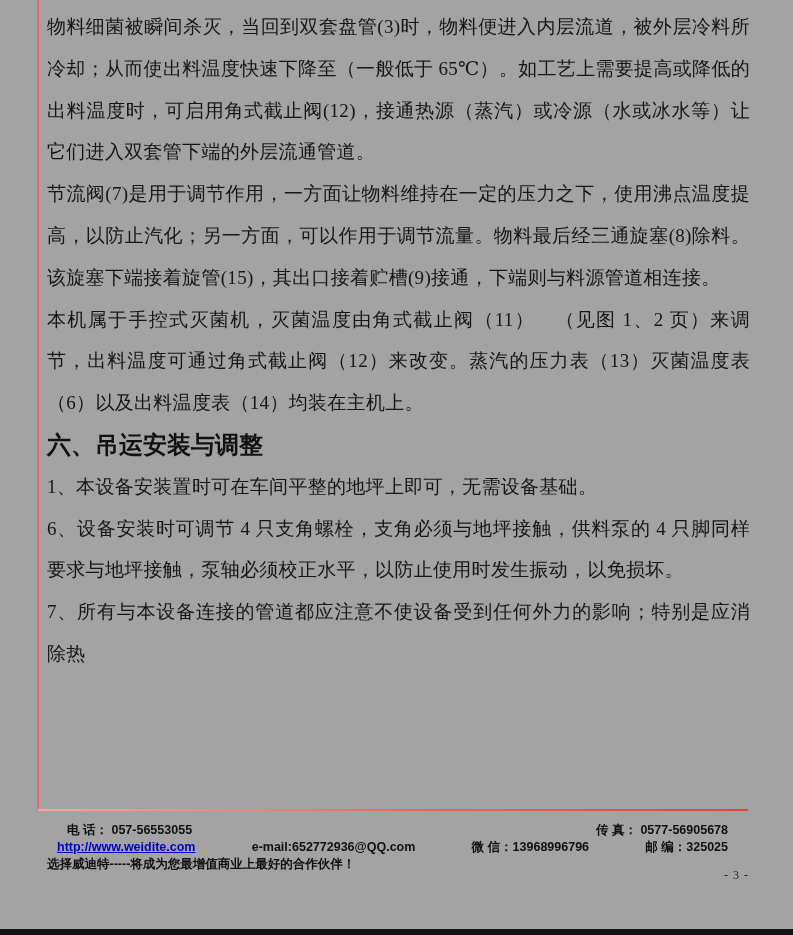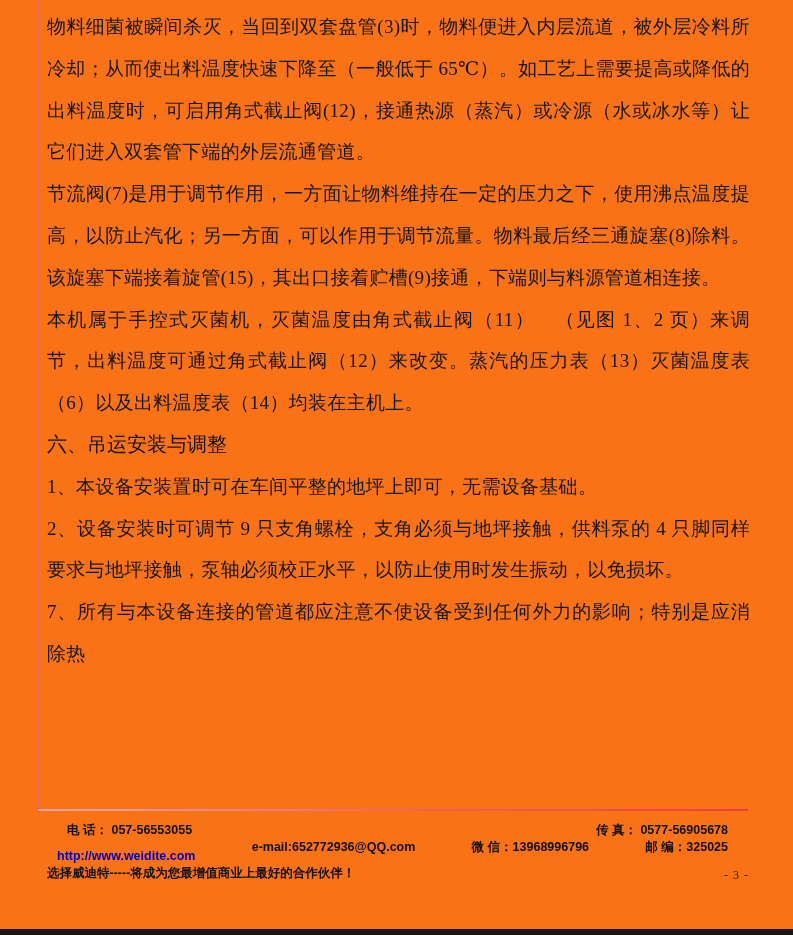--- a/index.html
+++ b/index.html
@@ -5,21 +5,21 @@
   * { margin: 0; padding: 0; box-sizing: border-box; }
   html, body { background: #ffffff; }
   body {
     font-family: "Liberation Serif", "DejaVu Serif", serif;
     width: 793px; height: 935px;
     position: relative; overflow: hidden;
     color: #161616;
   }
   .page {
     position: absolute; inset: 0;
-    background: #f97316;
+    background: #a3a3a3;
   }
   
   .red-vline {
     position: absolute; left: 37px; top: 0;
     width: 2px; height: 811px;
     background: #ec6a6a;
   }
   
   .red-hline {
     position: absolute; left: 38px; top: 809px;
@@ -37,22 +37,22 @@
   }
   .content p {
     font-size: 19px;
     line-height: 41.8px;
     text-align: justify;
     letter-spacing: 0.3px;
     color: #161616;
   }
   .content h2 {
     font-family: "Liberation Sans", "DejaVu Sans", sans-serif;
-    font-size: 20px;
-    font-weight: normal;
+    font-size: 24px;
+    font-weight: bold;
     line-height: 41.8px;
     color: #111111;
   }
   .footer {
     position: absolute; left: 47px; top: 822px; width: 703px;
     font-family: "Liberation Sans", "DejaVu Sans", sans-serif;
     font-size: 12.5px; font-weight: bold; color: #101010;
   }
   .footer-row1 {
     display: flex; justify-content: space-between;
@@ -61,42 +61,42 @@
   }
   .footer-row2 {
     display: flex; justify-content: space-between;
     padding: 0 22px 0 10px;
     line-height: 16px; margin-top: 1px;
   }
   .footer-row3 {
     text-align: left; line-height: 16px; margin-top: 1px;
   }
   .web-link {
-    color: #0000cc; cursor: pointer; margin-top: 9px;
+    color: #0000cc; text-decoration: underline; cursor: pointer;
   }
   .page-number {
     position: absolute; top: 868px; right: 44px;
     font-family: "Liberation Serif", "DejaVu Serif", serif;
     font-size: 12px; color: #1a1a1a; letter-spacing: 1px;
   }
 </style>
 </head>
 <body>
 
 <div class="page">
 
   <div class="red-vline"></div>
 
   <div class="content">
     <p>物料细菌被瞬间杀灭，当回到双套盘管(3)时，物料便进入内层流道，被外层冷料所冷却；从而使出料温度快速下降至（一般低于 65℃）。如工艺上需要提高或降低的出料温度时，可启用角式截止阀(12)，接通热源（蒸汽）或冷源（水或冰水等）让它们进入双套管下端的外层流通管道。</p>
     <p>节流阀(7)是用于调节作用，一方面让物料维持在一定的压力之下，使用沸点温度提高，以防止汽化；另一方面，可以作用于调节流量。物料最后经三通旋塞(8)除料。该旋塞下端接着旋管(15)，其出口接着贮槽(9)接通，下端则与料源管道相连接。</p>
     <p>本机属于手控式灭菌机，灭菌温度由角式截止阀（11）　（见图 1、2 页）来调节，出料温度可通过角式截止阀（12）来改变。蒸汽的压力表（13）灭菌温度表（6）以及出料温度表（14）均装在主机上。</p>
     <h2>六、吊运安装与调整</h2>
     <p>1、本设备安装置时可在车间平整的地坪上即可，无需设备基础。</p>
-    <p>2、设备安装时可调节 9 只支角螺栓，支角必须与地坪接触，供料泵的 4 只脚同样要求与地坪接触，泵轴必须校正水平，以防止使用时发生振动，以免损坏。</p>
+    <p>6、设备安装时可调节 4 只支角螺栓，支角必须与地坪接触，供料泵的 4 只脚同样要求与地坪接触，泵轴必须校正水平，以防止使用时发生振动，以免损坏。</p>
     <p>7、所有与本设备连接的管道都应注意不使设备受到任何外力的影响；特别是应消除热</p>
   </div>
 
   <div class="red-hline"></div>
 
   <div class="footer">
     <div class="footer-row1">
       <span>电 话： 057-56553055</span>
       <span>传 真： 0577-56905678</span>
     </div>

